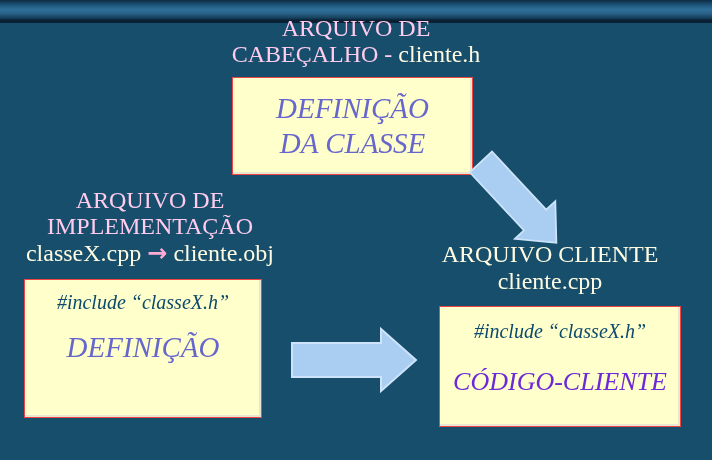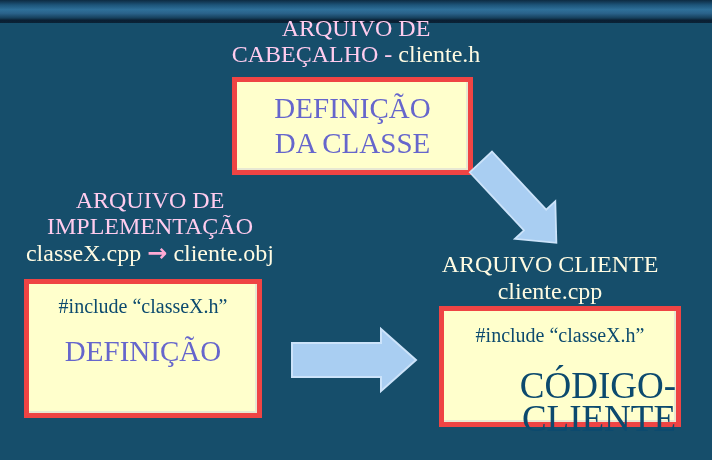--- a/index.html
+++ b/index.html
@@ -26,34 +26,35 @@
     width: 712px;
     text-align: center;
     font-size: 24px;
     line-height: 26px;
   }
   .pink  { color: #FFCCEE; }
   .cream { color: #FFFBE2; }
   .ybox {
     position: absolute;
     background: #FFFFCC;
-    border: 5px solid #ef4444;
+    border: 1px solid #ef4444;
     box-shadow: inset -2px -2px 0 #e8e8d2;
     box-sizing: border-box;
     text-align: center;
+    font-style: italic;
   }
   .def-box {
     left: 232px; top: 77px;
     width: 241px; height: 98px;
     display: flex;
     flex-direction: column;
     justify-content: center;
   }
   .violet { color: #6666CC; font-size: 29px; line-height: 35px; }
-  .steel  { color: #0c4a6e; font-size: 37px; line-height: 33px; text-align: right; }
+  .steel  { color: #6d28d9; font-size: 26px; line-height: 33px; }
   .impl-label {
     position: absolute;
     left: 6px; top: 187px;
     width: 288px;
     text-align: center;
     font-size: 24px;
     line-height: 26px;
   }
   .files-line { font-size: 24px; line-height: 28px; white-space: nowrap; }
   .pink-arrow {
@@ -62,21 +63,21 @@
     font-weight: bold;
     margin: 0 6px;
   }
   .methods-box {
     left: 24px; top: 279px;
     width: 238px; height: 139px;
     padding-top: 8px;
   }
   .client-label {
     position: absolute;
-    left: 410px; top: 251px;
+    left: 410px; top: 241px;
     width: 280px;
     text-align: center;
     font-size: 24px;
     line-height: 27px;
   }
   .client-box {
     left: 439px; top: 306px;
     width: 242px; height: 121px;
     padding-top: 10px;
   }

